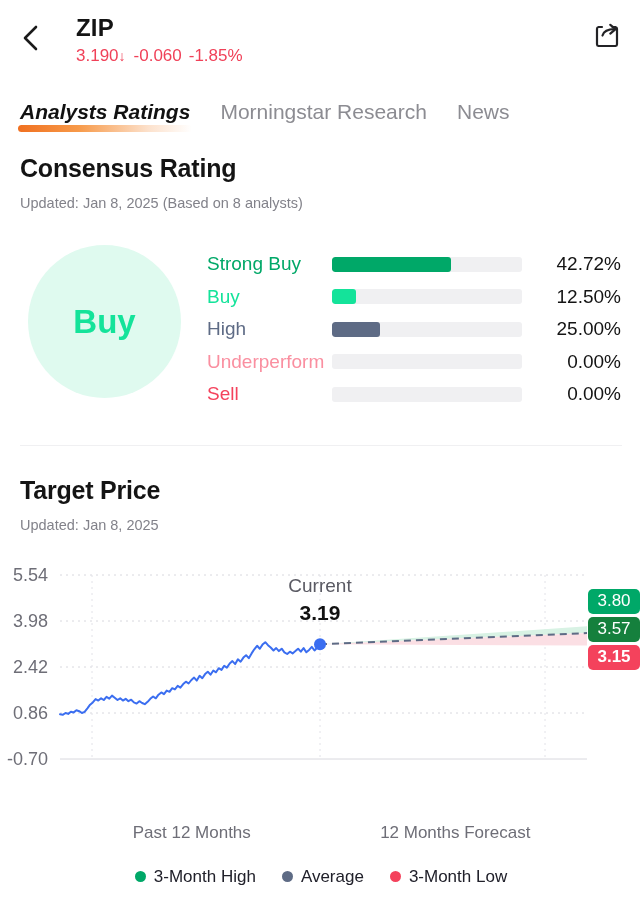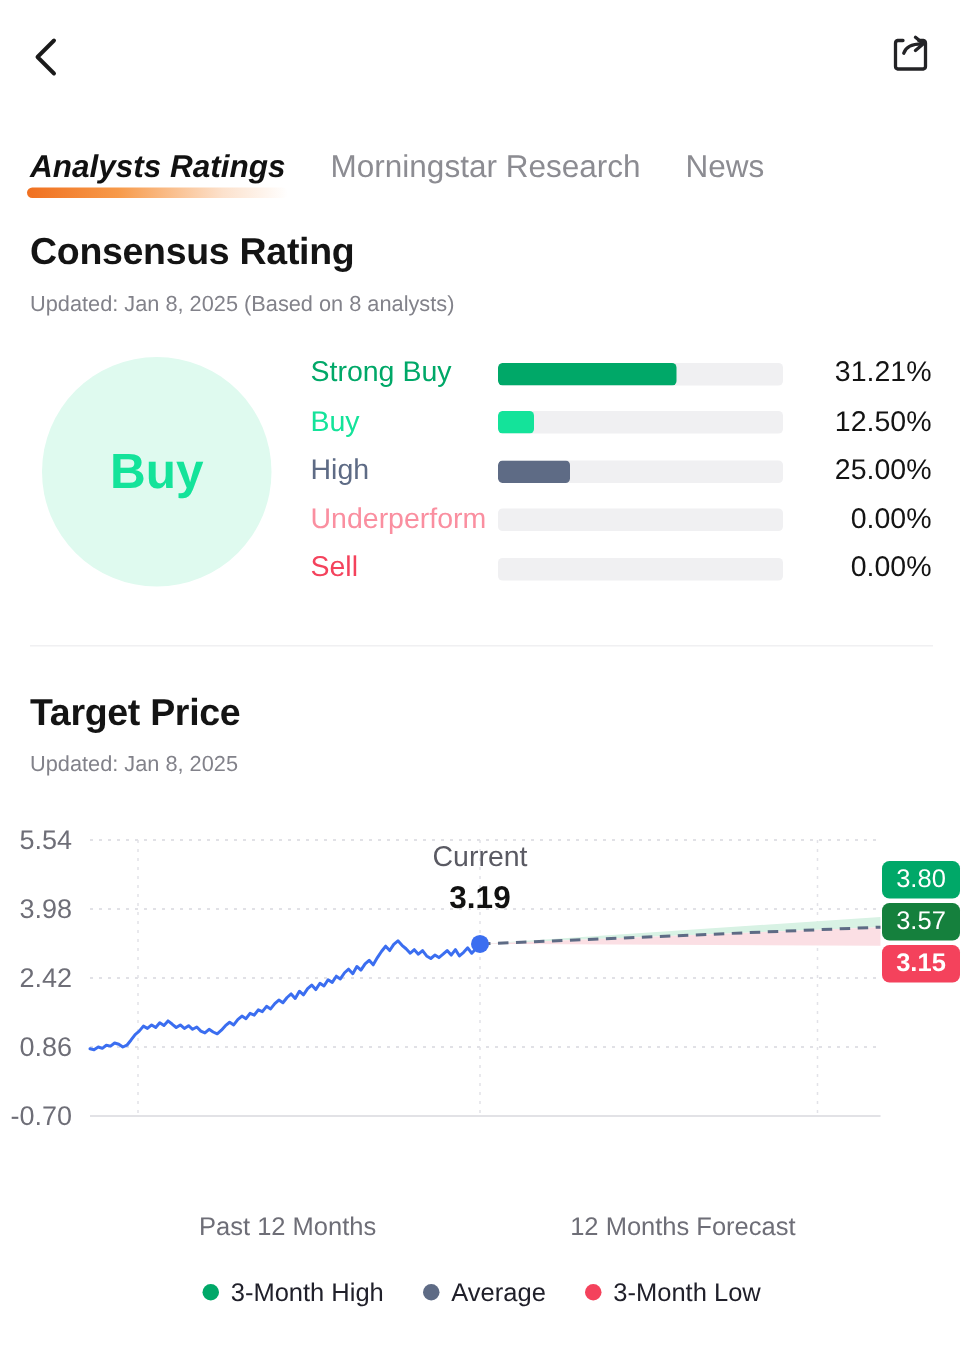--- a/index.html
+++ b/index.html
@@ -115,21 +115,21 @@
     background: #dffaef;
     display: flex; align-items: center; justify-content: center;
     flex: 0 0 auto;
     margin-left: 8px;
   }
   .rating-circle span {
     font-size: 33px;
     font-weight: bold;
     color: #14e39a;
   }
-  .bars { flex: 1; margin-left: 26px; }
+  .bars { flex: 1; margin-left: 26px; margin-top: 15px; }
   .bar-row {
     display: flex;
     align-items: center;
     height: 32.5px;
   }
   .bar-label {
     width: 125px;
     font-size: 19px;
     flex: 0 0 auto;
   }
@@ -214,20 +214,29 @@
   </div>
 
   <div class="share-btn">
     <svg width="30" height="30" viewBox="0 0 30 30">
       <path d="M21.5 6 H24.5 A1.8 1.8 0 0 1 26 7.8 V23.2 A1.8 1.8 0 0 1 24.5 25 H7.5 A1.8 1.8 0 0 1 6 23.2 V7.8 A1.8 1.8 0 0 1 7.5 6 H11" fill="none" stroke="#232326" stroke-width="2.2" stroke-linecap="round" stroke-linejoin="round"></path>
       <path d="M11.5 14.5 C13 9.5 18 8.2 23.5 8.2" fill="none" stroke="#232326" stroke-width="2.2" stroke-linecap="round" stroke-linejoin="round"></path>
       <polyline points="19.3,3.8 24.6,8.2 19.3,12.6" fill="none" stroke="#232326" stroke-width="2.2" stroke-linecap="round" stroke-linejoin="round"></polyline>
     </svg>
   </div>
 
+  <div class="sym-block">
+    <div class="symbol">ZIP</div>
+    <div class="quote" style="color: rgb(240, 65, 88);">
+      <span class="price">3.190</span>
+      <span class="arrow">↓</span>
+      <span class="chg">-0.060</span>
+      <span class="pct">-1.85%</span>
+    </div>
+  </div>
 </div>
 
 <div class="tabs">
   <div class="tab active">Analysts Ratings</div>
   <div class="tab">Morningstar Research</div>
   <div class="tab">News</div>
 </div>
 
 <div class="section" style="margin-top:22px;">
   <div class="section-title">Consensus Rating</div>
@@ -237,21 +246,21 @@
     <div class="rating-circle" style="background: rgb(223, 250, 239);">
       <span style="color: rgb(20, 227, 154);">Buy</span>
     </div>
 
     <div class="bars">
       <div class="bar-row">
         <div class="bar-label" style="color: rgb(0, 168, 104);">Strong Buy</div>
         <div class="bar-track">
           <div class="bar-fill" style="width: 62.5%; background: rgb(0, 168, 104);"></div>
         </div>
-        <div class="bar-pct">31.21%</div>
+        <div class="bar-pct">42.72%</div>
       </div>
       <div class="bar-row">
         <div class="bar-label" style="color: rgb(20, 227, 154);">Buy</div>
         <div class="bar-track">
           <div class="bar-fill" style="width: 12.5%; background: rgb(20, 227, 154);"></div>
         </div>
         <div class="bar-pct">12.50%</div>
       </div>
       <div class="bar-row">
         <div class="bar-label" style="color: rgb(94, 107, 133);">High</div>

